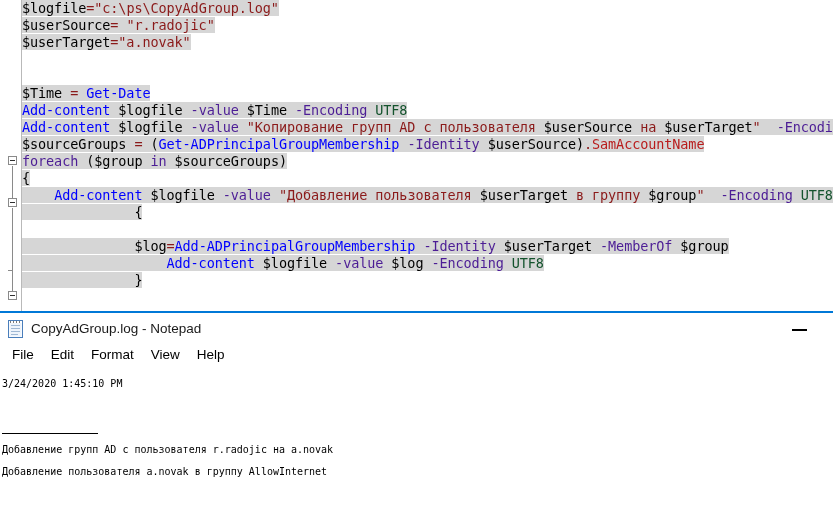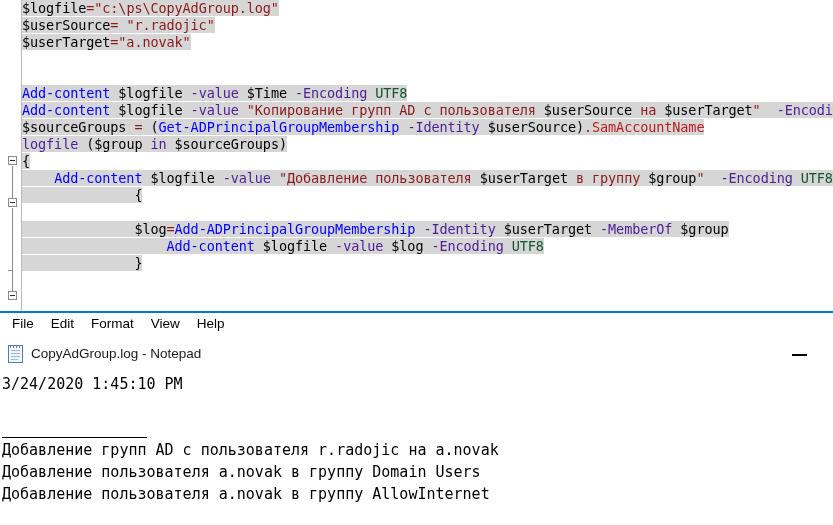--- a/index.html
+++ b/index.html
@@ -84,21 +84,21 @@
   }
   .np-menu{
     display:inline-block;padding:3px 9px 3px 8px;color:#000;
   }
   #np-body{
     position:absolute;left:0;top:56px;right:0;bottom:0;
     background:#ffffff;overflow:hidden;padding:4px 0 0 2px;
     box-sizing:border-box;
   }
   .np-line{
-    height:22px;line-height:22px;font-size:15px;white-space:pre;
+    height:22px;line-height:22px;font-size:10px;white-space:pre;
     font-family:"DejaVu Sans Mono",monospace;color:#000000;
     letter-spacing:0px;
   }
   .np-rule{ text-decoration:underline; }
 </style>
 </head>
 <body>
 
 <div id="ise-pane">
   <div id="ise-gutter">
@@ -109,37 +109,36 @@
       <div class="fold-box" style="top: 198px;"></div>
       <div class="fold-box" style="top: 291px;"></div>
     </div>
   <div id="code-left-rule"></div>
   <div id="code-area">
       <div class="cl"><span><span class="tok-var">$logfile</span><span class="tok-op">=</span><span class="tok-str">"c:\ps\CopyAdGroup.log"</span></span></div>
       <div class="cl"><span><span class="tok-var">$userSource</span><span class="tok-op">= </span><span class="tok-str">"r.radojic"</span></span></div>
       <div class="cl"><span><span class="tok-var">$userTarget</span><span class="tok-op">=</span><span class="tok-str">"a.novak"</span></span></div>
       <div class="cl">&nbsp;</div>
       <div class="cl">&nbsp;</div>
+      <div class="cl"><span><span class="tok-var">$Time</span><span class="tok-op"> = </span><span class="tok-cmd">Get-Date</span></span></div>
       <div class="cl"><span><span class="tok-cmd">Add-content</span><span class="tok-plain"> </span><span class="tok-var">$logfile</span><span class="tok-plain"> </span><span class="tok-kw">-value</span><span class="tok-plain"> </span><span class="tok-var">$Time</span><span class="tok-plain"> </span><span class="tok-kw">-Encoding</span><span class="tok-plain"> </span><span class="tok-type">UTF8</span></span></div>
       <div class="cl"><span><span class="tok-cmd">Add-content</span><span class="tok-plain"> </span><span class="tok-var">$logfile</span><span class="tok-plain"> </span><span class="tok-kw">-value</span><span class="tok-plain"> </span><span class="tok-str">"Копирование групп AD с пользователя </span><span class="tok-var">$userSource</span><span class="tok-str"> на </span><span class="tok-var">$userTarget</span><span class="tok-str">"</span><span class="tok-plain">  </span><span class="tok-kw">-Encoding</span></span></div>
       <div class="cl"><span><span class="tok-var">$sourceGroups</span><span class="tok-op"> = </span><span class="tok-brace">(</span><span class="tok-cmd">Get-ADPrincipalGroupMembership</span><span class="tok-plain"> </span><span class="tok-kw">-Identity</span><span class="tok-plain"> </span><span class="tok-var">$userSource</span><span class="tok-brace">)</span><span class="tok-op">.</span><span class="tok-plain">SamAccountName</span></span></div>
-      <div class="cl"><span><span class="tok-kw">logfile</span><span class="tok-plain"> </span><span class="tok-brace">(</span><span class="tok-var">$group</span><span class="tok-plain"> </span><span class="tok-kw">in</span><span class="tok-plain"> </span><span class="tok-var">$sourceGroups</span><span class="tok-brace">)</span></span></div>
+      <div class="cl"><span><span class="tok-kw">foreach</span><span class="tok-plain"> </span><span class="tok-brace">(</span><span class="tok-var">$group</span><span class="tok-plain"> </span><span class="tok-kw">in</span><span class="tok-plain"> </span><span class="tok-var">$sourceGroups</span><span class="tok-brace">)</span></span></div>
       <div class="cl"><span><span class="tok-brace">{</span></span></div>
       <div class="cl"><span><span class="tok-plain">    </span><span class="tok-cmd">Add-content</span><span class="tok-plain"> </span><span class="tok-var">$logfile</span><span class="tok-plain"> </span><span class="tok-kw">-value</span><span class="tok-plain"> </span><span class="tok-str">"Добавление пользователя </span><span class="tok-var">$userTarget</span><span class="tok-str"> в группу </span><span class="tok-var">$group</span><span class="tok-str">"</span><span class="tok-plain">  </span><span class="tok-kw">-Encoding</span><span class="tok-plain"> </span><span class="tok-type">UTF8</span></span></div>
       <div class="cl"><span><span class="tok-plain">              </span><span class="tok-brace">{</span></span></div>
       <div class="cl">&nbsp;</div>
       <div class="cl"><span><span class="tok-plain">              </span><span class="tok-var">$log</span><span class="tok-op">=</span><span class="tok-cmd">Add-ADPrincipalGroupMembership</span><span class="tok-plain"> </span><span class="tok-kw">-Identity</span><span class="tok-plain"> </span><span class="tok-var">$userTarget</span><span class="tok-plain"> </span><span class="tok-kw">-MemberOf</span><span class="tok-plain"> </span><span class="tok-var">$group</span></span></div>
       <div class="cl"><span><span class="tok-plain">                  </span><span class="tok-cmd">Add-content</span><span class="tok-plain"> </span><span class="tok-var">$logfile</span><span class="tok-plain"> </span><span class="tok-kw">-value</span><span class="tok-plain"> </span><span class="tok-var">$log</span><span class="tok-plain"> </span><span class="tok-kw">-Encoding</span><span class="tok-plain"> </span><span class="tok-type">UTF8</span></span></div>
       <div class="cl"><span><span class="tok-plain">              </span><span class="tok-brace">}</span></span></div>
     </div>
 </div>
 
 <div id="notepad">
-
-  <div id="np-menubar"><span class="np-menu">File</span><span class="np-menu">Edit</span><span class="np-menu">Format</span><span class="np-menu">View</span><span class="np-menu">Help</span></div>
 
   <div id="np-titlebar">
     <svg id="np-icon" viewBox="0 0 17 18">
       <rect x="1.5" y="0.5" width="14" height="17" fill="#ffffff" stroke="#4a7ebb" stroke-width="1"></rect>
       <rect x="2.5" y="1.5" width="12" height="15" fill="#eef4fb"></rect>
       <g stroke="#9fb8d4" stroke-width="1">
         <line x1="4" y1="5.5" x2="13" y2="5.5"></line>
         <line x1="4" y1="8.5" x2="13" y2="8.5"></line>
         <line x1="4" y1="11.5" x2="13" y2="11.5"></line>
         <line x1="4" y1="14.5" x2="11" y2="14.5"></line>
@@ -150,21 +149,22 @@
         <line x1="6.5" y1="0" x2="6.5" y2="3"></line>
         <line x1="9.5" y1="0" x2="9.5" y2="3"></line>
         <line x1="12.5" y1="0" x2="12.5" y2="3"></line>
       </g>
       <rect x="1.5" y="0.5" width="14" height="17" fill="none" stroke="#4a7ebb" stroke-width="1"></rect>
     </svg>
     <div id="np-title">CopyAdGroup.log - Notepad</div>
     <div id="np-min"></div>
   </div>
 
+  <div id="np-menubar"><span class="np-menu">File</span><span class="np-menu">Edit</span><span class="np-menu">Format</span><span class="np-menu">View</span><span class="np-menu">Help</span></div>
+
   <div id="np-body">
       <div class="np-line">3/24/2020 1:45:10 PM</div>
       <div class="np-line">&nbsp;</div>
       <div class="np-line"><span class="np-rule" style="border-bottom: 1px solid rgb(0, 0, 0); text-decoration: none;">                </span></div>
       <div class="np-line">Добавление групп AD с пользователя r.radojic на a.novak</div>
-      <div class="np-line">Добавление пользователя a.novak в группу Domain Users</div>
       <div class="np-line">Добавление пользователя a.novak в группу AllowInternet</div>
     </div>
 </div>
 
 </body></html>

